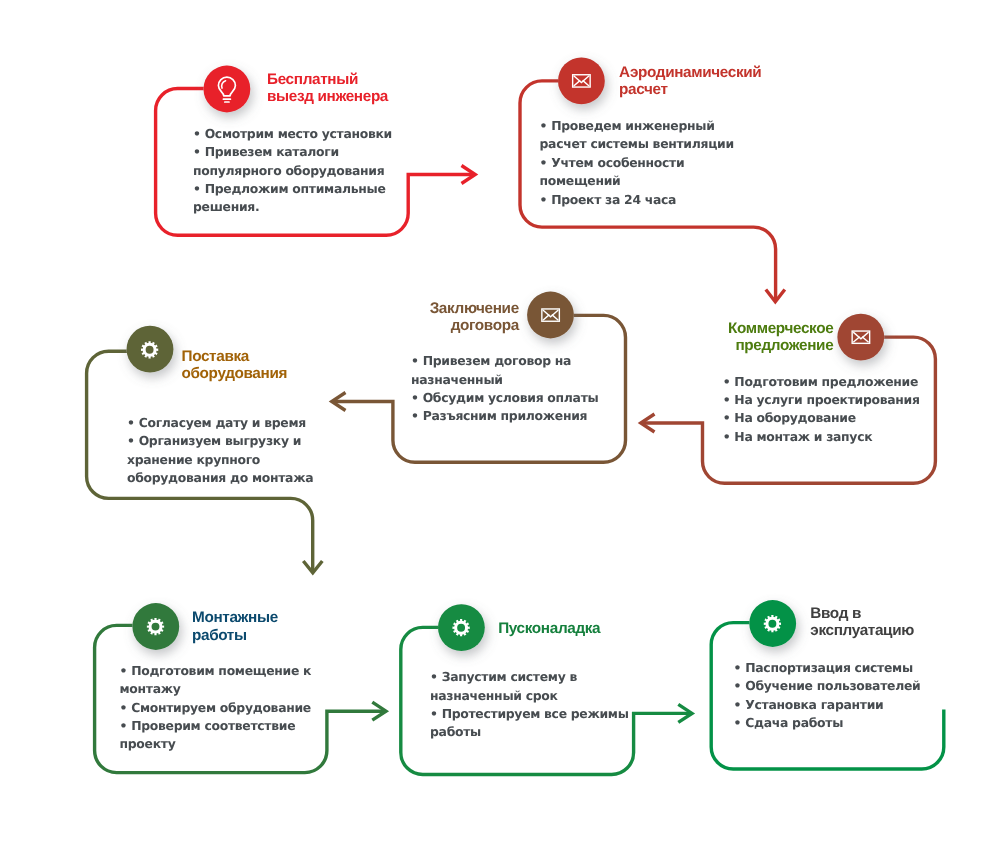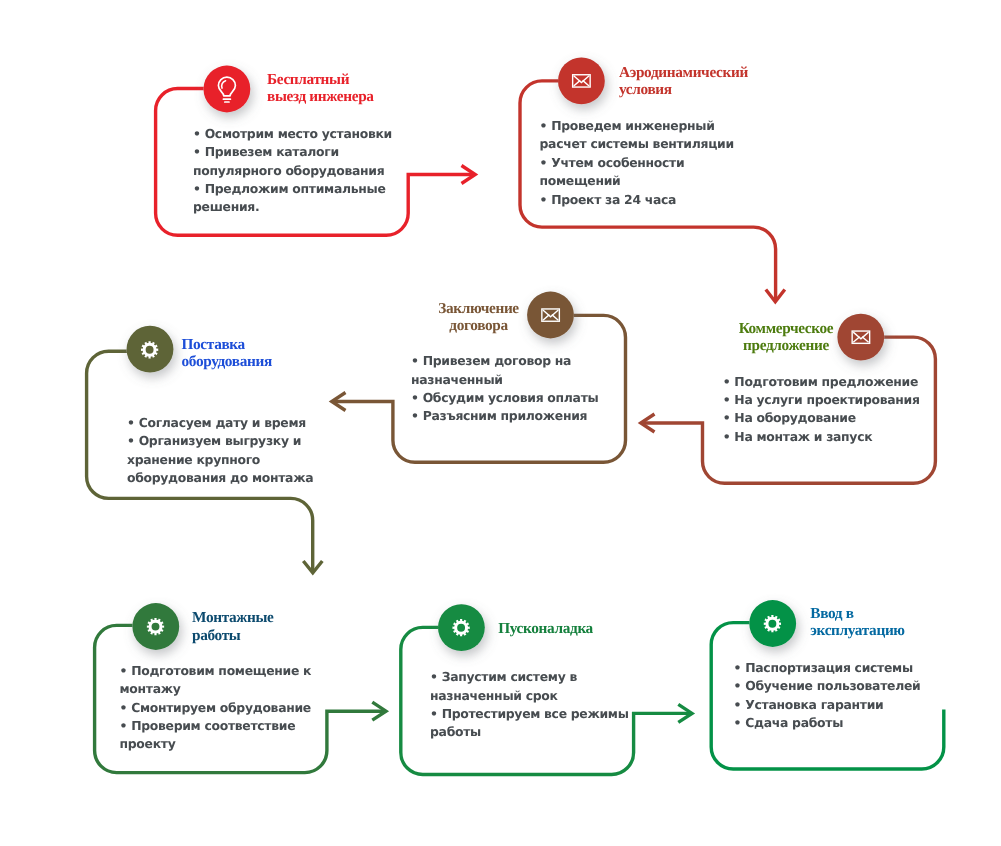--- a/index.html
+++ b/index.html
@@ -1,23 +1,23 @@
 <!DOCTYPE html>
 <html><head>
 <meta charset="utf-8">
 <style>
   html,body{margin:0;padding:0;background:#ffffff;}
   body{width:1001px;height:846px;position:relative;overflow:hidden;
        font-family:"Liberation Sans",sans-serif;-webkit-font-smoothing:antialiased;text-rendering:geometricPrecision;}
   #flow{position:absolute;left:0;top:0;width:1001px;height:846px;}
-  .ttl{position:absolute;transform:translateZ(0);font-family:Liberation Serif, serif;font-weight:bold;
+  .ttl{position:absolute;transform:translateZ(0);font-family:Liberation Sans, sans-serif;font-weight:bold;
        font-size:15.3px;line-height:17.2px;letter-spacing:-0.35px;white-space:pre-line;}
   .bdy{position:absolute;transform:translateZ(0);font-family:"DejaVu Sans",sans-serif;font-weight:bold;
        font-size:12.4px;line-height:18.4px;letter-spacing:-0.3px;color:#474c50;white-space:pre-line;}
-  .ttl.r{text-align:center;}
+  .ttl.r{text-align:right;}
 </style>
 </head>
 <body>
 
 <svg id="flow" viewBox="0 0 1001 846">
   <defs>
     <filter id="shd" x="-70%" y="-70%" width="240%" height="240%">
       <feDropShadow dx="2.5" dy="5" stdDeviation="5.5" flood-color="#6b7075" flood-opacity="0.40"></feDropShadow>
     </filter>
     <g id="env-sym">
@@ -101,60 +101,60 @@
 
 <div class="ttl" style="left:267px;top:70.5px;color:#e8212a">Бесплатный
 выезд инженера</div>
 <div class="bdy" style="left:193px;top:124.7px">• Осмотрим место установки
 • Привезем каталоги
 популярного оборудования
 • Предложим оптимальные
 решения.</div>
 
 <div class="ttl" style="left:619px;top:63.9px;color:#c3342c">Аэродинамический
-условия</div>
+расчет</div>
 <div class="bdy" style="left:539.5px;top:116.9px">• Проведем инженерный
 расчет системы вентиляции
 • Учтем особенности
 помещений
 • Проект за 24 часа</div>
 
 <div class="ttl r" style="right:167.7px;top:319.6px;color:#4d7c0f">Коммерческое
 предложение</div>
 <div class="bdy" style="left:722.7px;top:372.6px">• Подготовим предложение
 • На услуги проектирования
 • На оборудование
 • На монтаж и запуск</div>
 
 <div class="ttl r" style="right:482.2px;top:300.2px;color:#795636">Заключение
 договора</div>
 <div class="bdy" style="left:411px;top:352.2px">• Привезем договор на
 назначенный
 • Обсудим условия оплаты
 • Разъясним приложения</div>
 
-<div class="ttl" style="left:181.5px;top:336px;color:#1d4ed8">Поставка
+<div class="ttl" style="left:181.5px;top:348px;color:#a16207">Поставка
 оборудования</div>
 <div class="bdy" style="left:127px;top:414px">• Согласуем дату и время
 • Организуем выгрузку и
 хранение крупного
 оборудования до монтажа</div>
 
 <div class="ttl" style="left:192px;top:609.4px;color:#0c4a6e">Монтажные
 работы</div>
 <div class="bdy" style="left:119.5px;top:661.8px">• Подготовим помещение к
 монтажу
 • Смонтируем обрудование
 • Проверим соответствие
 проекту</div>
 
 <div class="ttl" style="left:498.2px;top:619.8px;color:#15803d">Пусконаладка</div>
 <div class="bdy" style="left:430px;top:668.1px">• Запустим систему в
 назначенный срок
 • Протестируем все режимы
 работы</div>
 
-<div class="ttl" style="left:810.3px;top:604.5px;color:#0369a1">Ввод в
+<div class="ttl" style="left:810.3px;top:604.5px;color:#404040">Ввод в
 эксплуатацию</div>
 <div class="bdy" style="left:733.6px;top:658.7px">• Паспортизация системы
 • Обучение пользователей
 • Установка гарантии
 • Сдача работы</div>
 
 </body></html>

